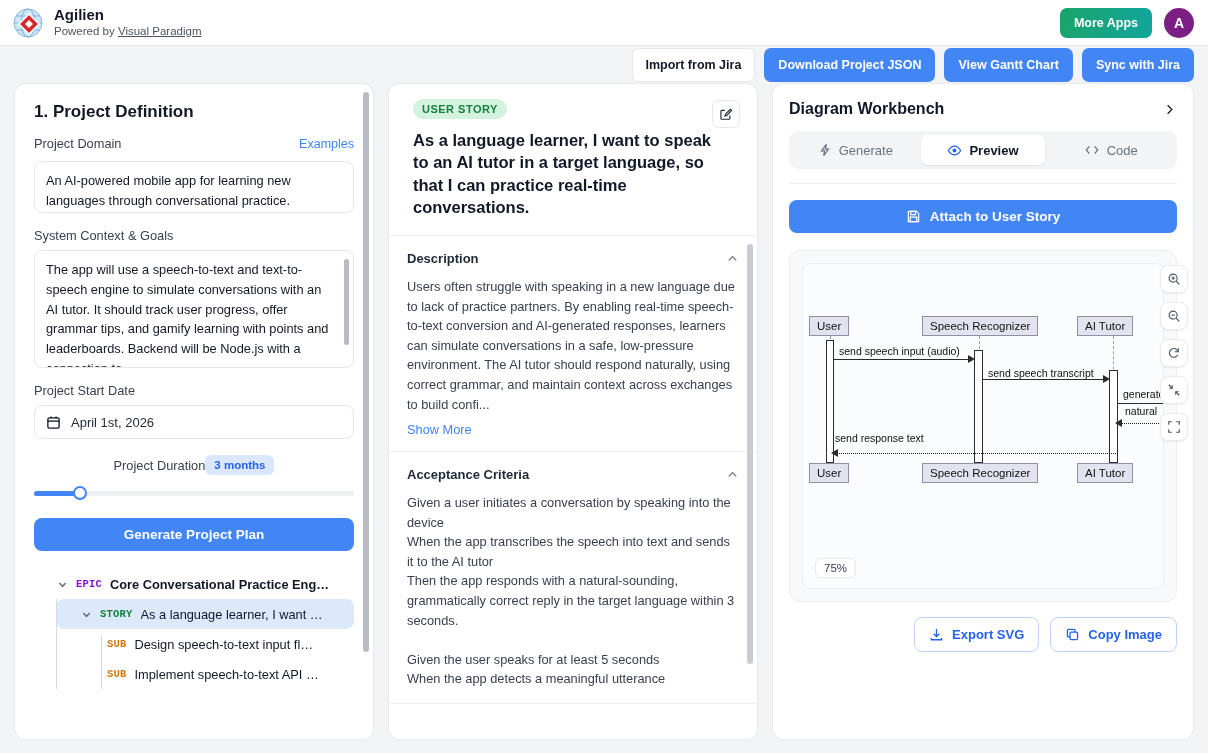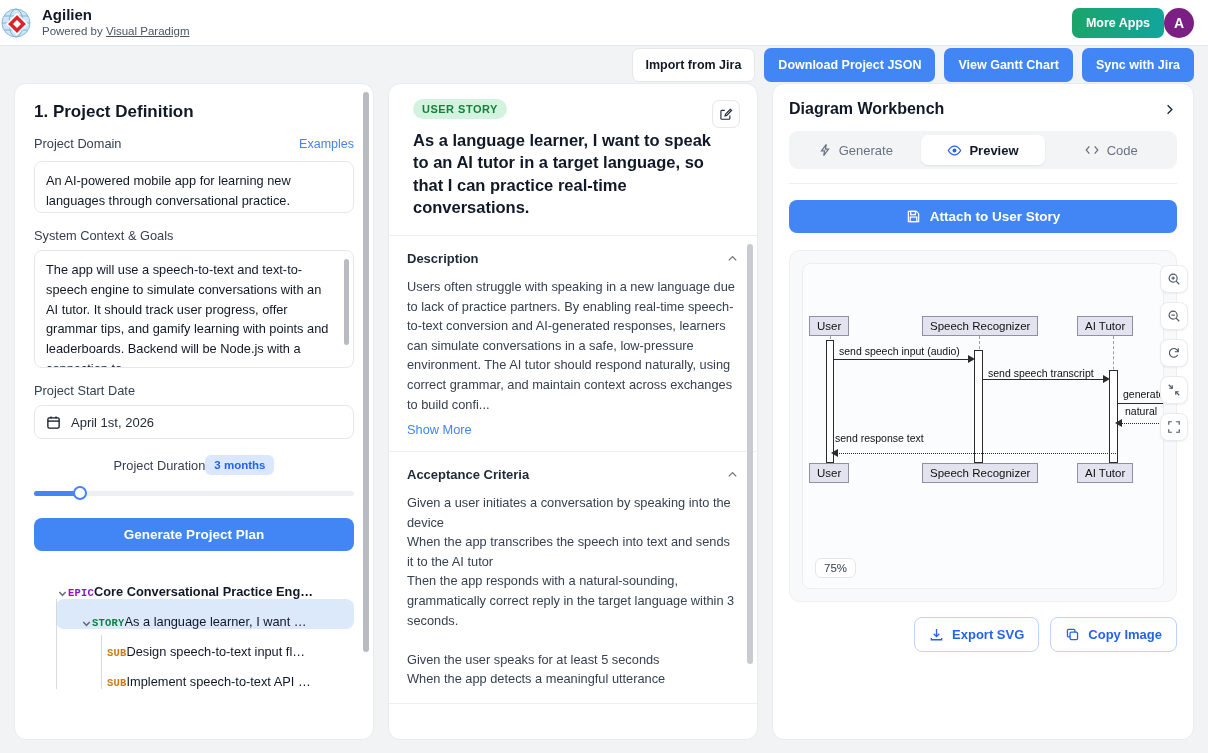--- a/index.html
+++ b/index.html
@@ -9,29 +9,29 @@
     background: #f1f3f5;
     overflow: hidden;
     color: #1f2937;
   }
 
   
   .app-header {
     height: 46px; background: #ffffff;
     border-bottom: 1px solid #e5e7eb;
     display: flex; align-items: center;
-    padding: 0 14px 0 0;
+    padding: 0 14px 0 12px;
   }
   .brand { display: flex; align-items: center; gap: 10px; }
   .logo-wrap { width: 32px; height: 32px; position: relative; flex: 0 0 32px; }
   .brand-text { display: flex; flex-direction: column; justify-content: center; }
   .brand-name { font-size: 15px; font-weight: bold; color: #111827; line-height: 1.15; }
   .brand-sub { font-size: 11.5px; color: #4b5563; line-height: 1.3; }
   .brand-sub a { color: #4b5563; text-decoration: underline; }
-  .header-right { margin-left: auto; display: flex; align-items: center; gap: 0; }
+  .header-right { margin-left: auto; display: flex; align-items: center; gap: 12px; }
   .more-apps-btn {
     background: linear-gradient(95deg, #1aa46a 0%, #12a59c 100%);
     color: #fff; font-weight: bold; font-size: 12.5px;
     border: none; border-radius: 7px; padding: 8px 14px; cursor: pointer;
   }
   .avatar {
     width: 30px; height: 30px; border-radius: 50%;
     background: #7b1f84; color: #fff; font-weight: bold; font-size: 14px;
     display: flex; align-items: center; justify-content: center; cursor: pointer;
   }
@@ -95,21 +95,21 @@
     position: absolute; top: 0; left: 39px; width: 14px; height: 14px;
     border-radius: 50%; background: #fff; border: 2px solid #4285f4; cursor: pointer;
   }
   .gen-btn {
     margin-top: 18px; width: 100%; background: #4285f4; color: #fff;
     font-weight: bold; font-size: 13.5px; border: none; border-radius: 8px;
     height: 33px; cursor: pointer;
   }
   .tree { margin-top: 18px; }
   .tree-row {
-    display: flex; align-items: flex-end; 
+    display: flex; align-items: center; gap: 8px;
     height: 30px; border-radius: 8px; cursor: pointer; padding-right: 6px;
   }
   .tree-row.epic  { padding-left: 23px; }
   .tree-row.story { margin-left: 22px; padding-left: 25px; background: #dbe9fb; }
   .tree-row.sub   { margin-left: 45px; padding-left: 28px; }
   .chev { width: 11px; height: 11px; flex: 0 0 11px; opacity: .75; }
   .tag { font-family: "Liberation Mono", monospace; font-size: 10.5px; font-weight: bold; letter-spacing: .2px; }
   .tag.epic  { color: #8b16c9; }
   .tag.story { color: #108040; }
   .tag.sub   { color: #d07a12; }

